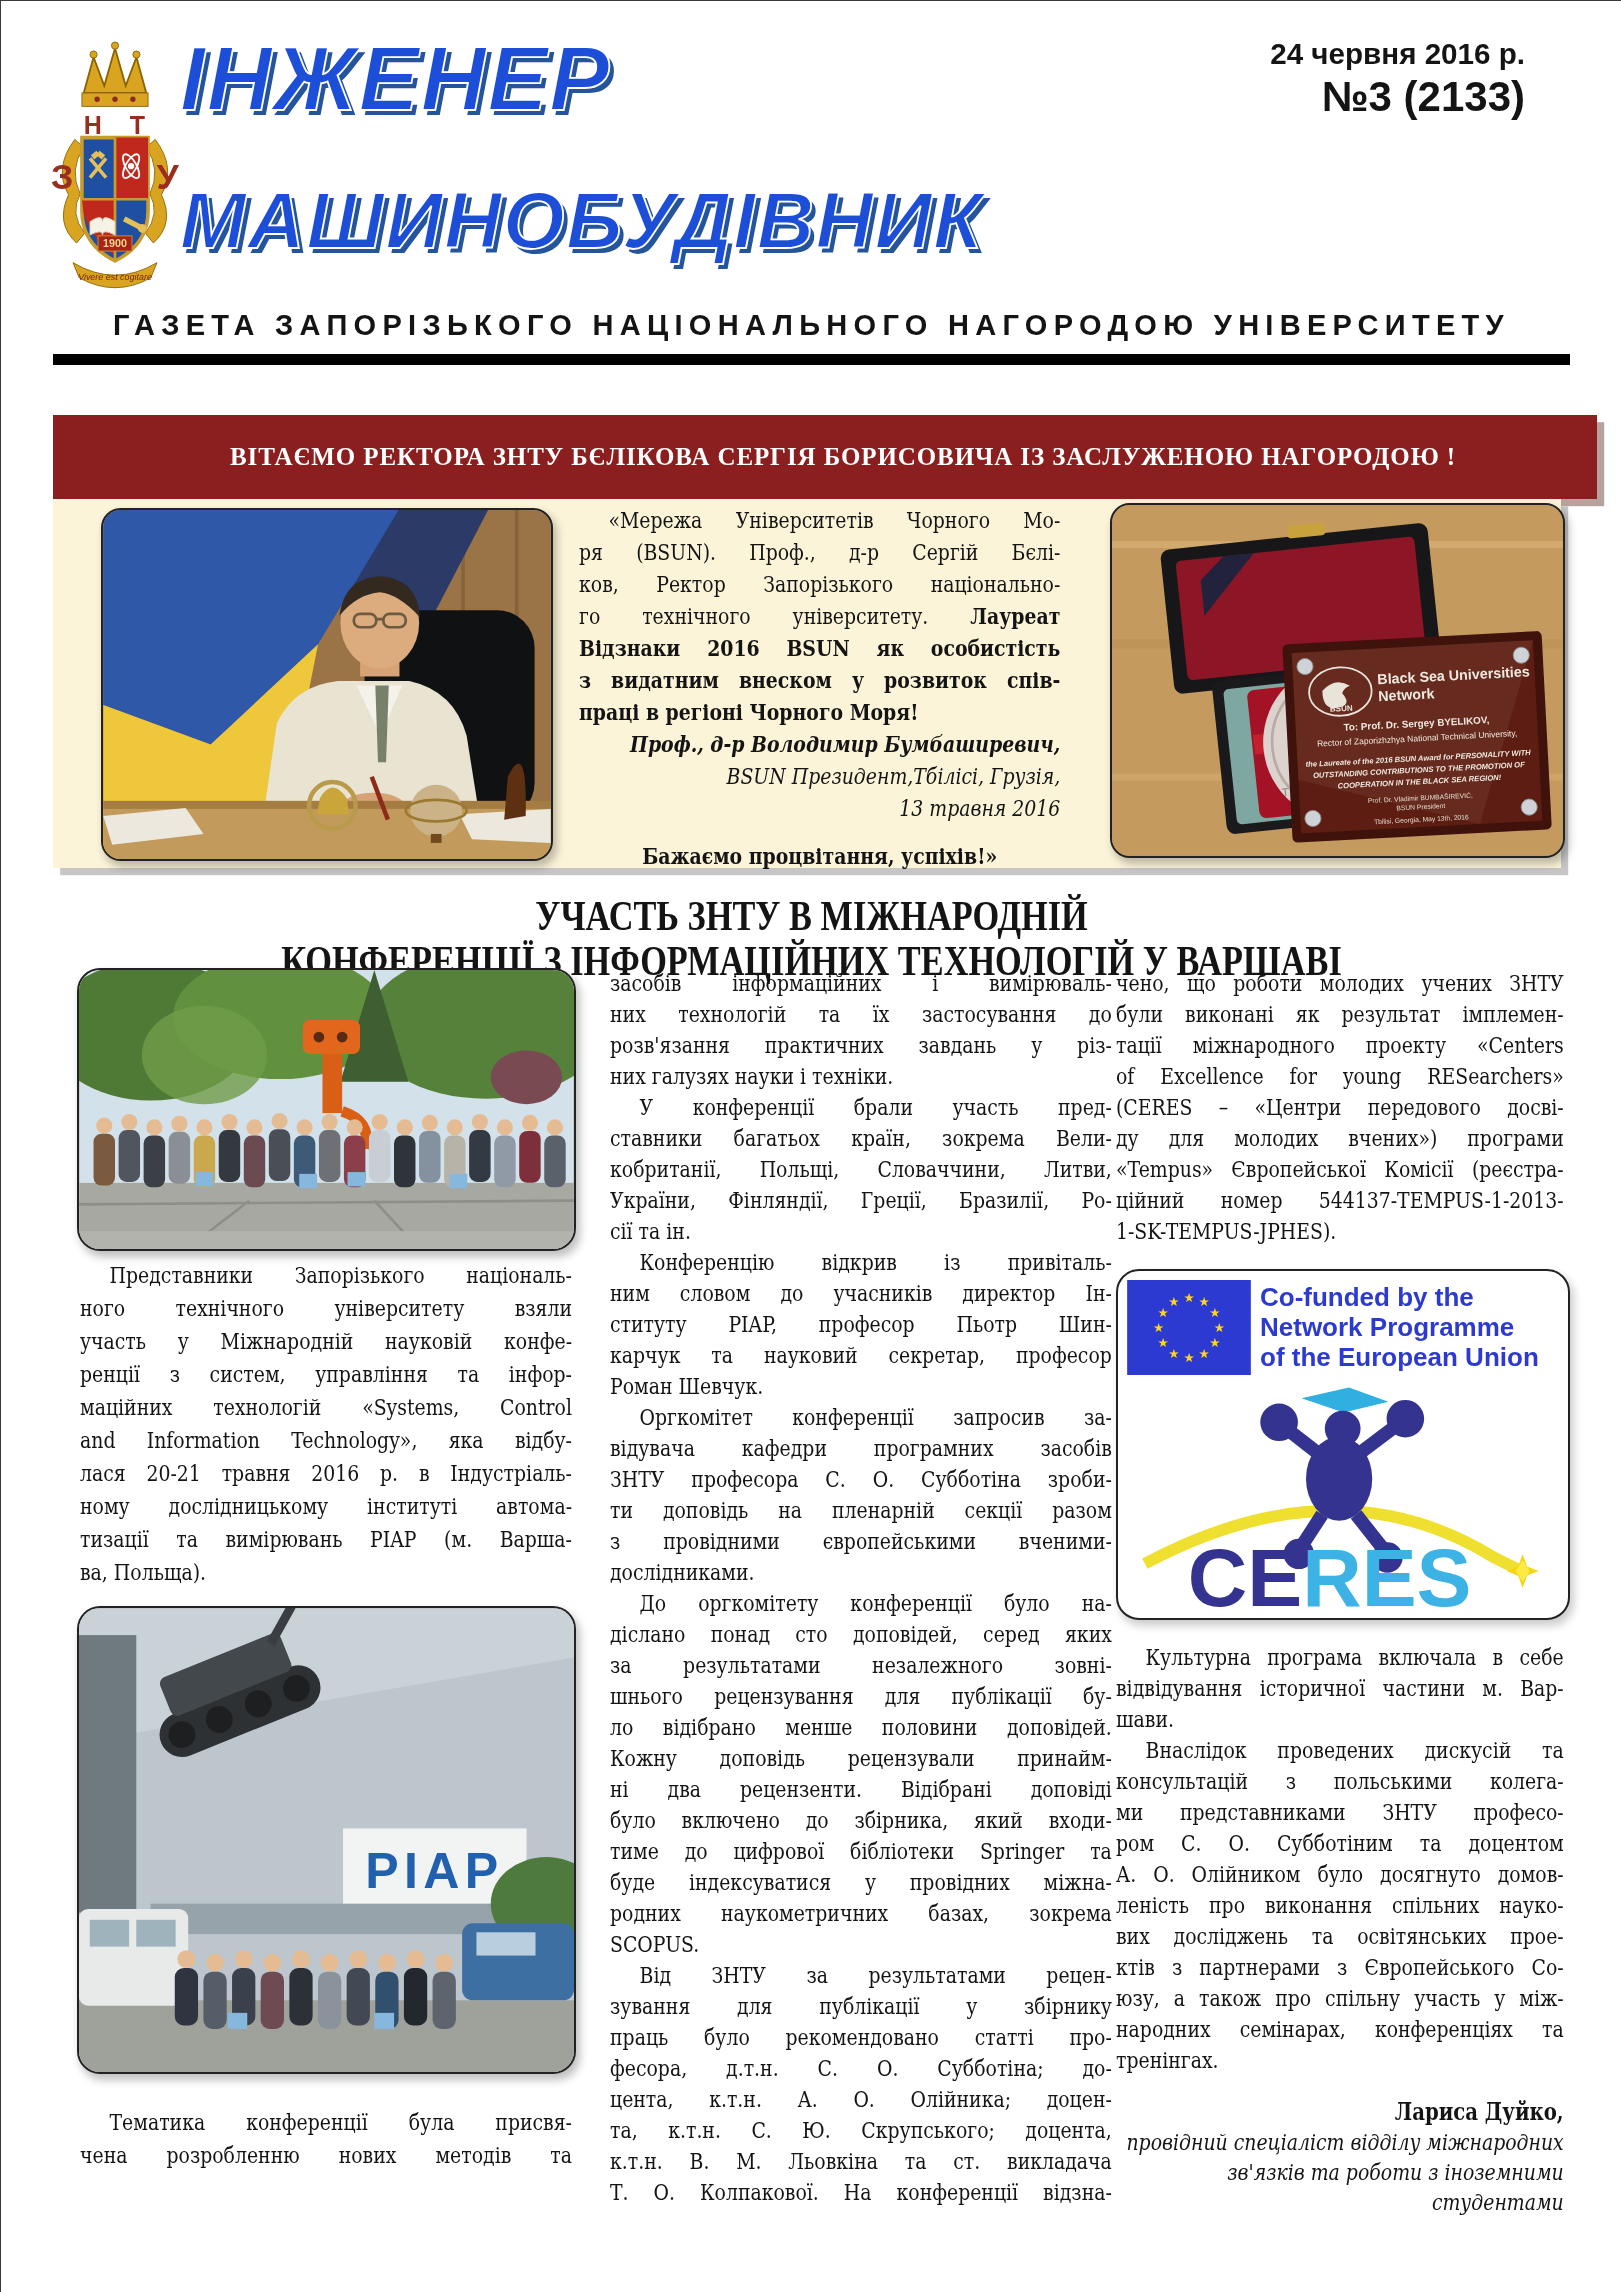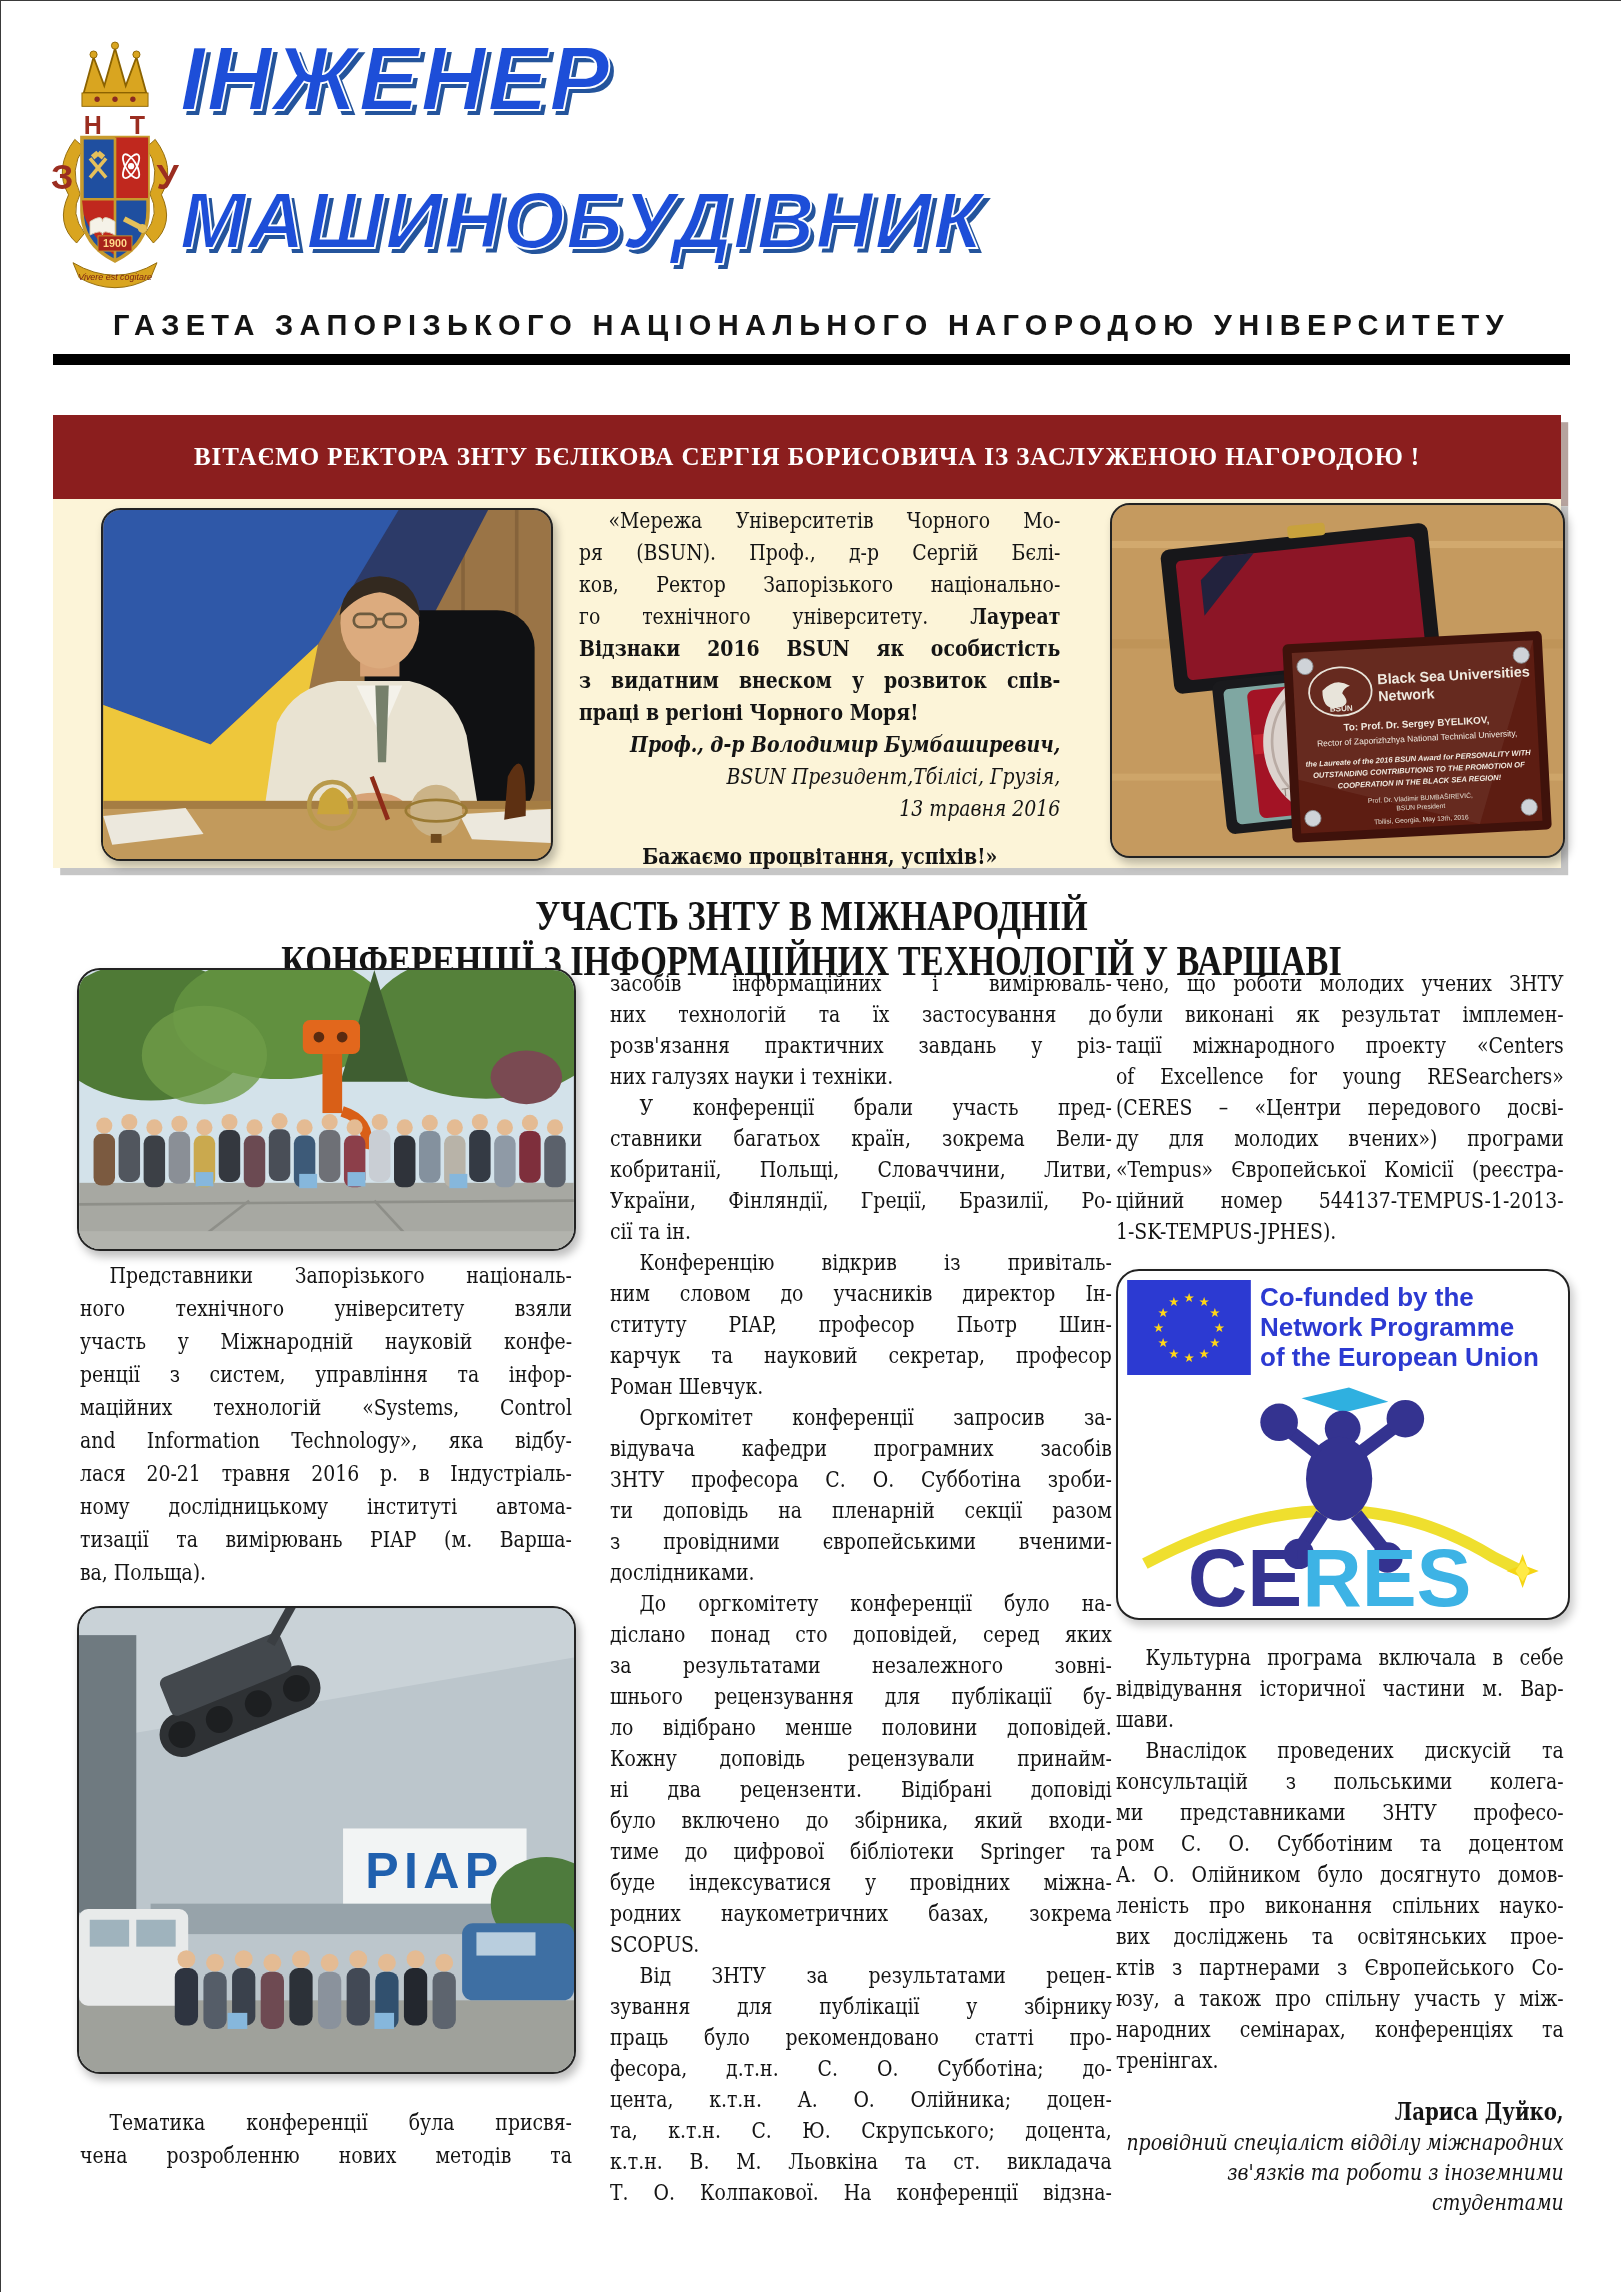--- a/index.html
+++ b/index.html
@@ -12,21 +12,21 @@
   #title1{left:179px;top:27px;font-size:90px;}
   #title2{left:179px;top:134px;font-size:79px;margin-top:40px;}
   #dateblock{position:absolute;right:97px;top:36px;text-align:right;font-family:"Liberation Sans",sans-serif;font-weight:bold;}
   #issue-date{font-size:29.6px;}
   #issue-number{font-size:42px;margin-top:1.8px;}
   #subtitle{position:absolute;left:54px;right:54px;top:308px;text-align:center;
         font-family:"Liberation Sans",sans-serif;font-weight:bold;font-size:29px;letter-spacing:6.3px;white-space:nowrap;}
   #rule{position:absolute;left:52px;right:52px;top:353px;height:10.7px;background:#000;}
   
   #banner{position:absolute;left:52px;top:414px;width:1508px;height:84px;background:#8b1e1e;
-        box-shadow:7.2px 7.2px 0 rgba(94,52,40,.45);display:flex;align-items:center;justify-content:center;}
+        box-shadow:7.2px 7.2px 0 rgba(94,52,40,.45);display:flex;align-items:center;justify-content:center;padding-left:36px;}
   #banner .btxt{color:#fff;font-weight:bold;font-size:25px;letter-spacing:0.9px;font-family:"Liberation Serif",serif;white-space:nowrap;}
   #congrats-box{position:absolute;left:52px;top:498px;width:1508px;height:369px;background:#fcf4d8;
         box-shadow:7.2px 7.2px 0 #c6c6c6;}
   .photo{position:absolute;border:2.7px solid #222;border-radius:19.7px;overflow:hidden;background:#888;
         box-shadow:3.6px 5.4px 9px rgba(0,0,0,.25);}
   #rector-photo{left:100px;top:507px;width:448px;height:349px;}
   #medal-photo{left:1109px;top:502px;width:451px;height:351px;}
   
   .tcol{position:absolute;}
   .cscale{transform:scaleX(0.82);transform-origin:0 0;font-family:"DejaVu Serif",serif;font-size:23px;}
@@ -102,20 +102,24 @@
       <rect x="56" y="238" width="38" height="17" fill="#a8231b" stroke="#c79b2d"></rect>
       <text x="75" y="251" font-size="12" font-weight="bold" fill="#ffd98a" text-anchor="middle">1900</text>
       <path d="M28 268 q47 28 94 0 l-7 17 q-40 22 -80 0 Z" fill="#d9a520" stroke="#8a6200"></path>
       <text x="75" y="287" font-size="10" font-style="italic" fill="#7a1f12" text-anchor="middle">Vivere est cogitare</text>
     </svg>
   </div>
 
   <div class="mast-title" id="title1">ІНЖЕНЕР</div>
   <div class="mast-title" id="title2">МАШИНОБУДІВНИК</div>
 
+  <div id="dateblock">
+    <div id="issue-date">24 червня 2016 р.</div>
+    <div id="issue-number">№3 (2133)</div>
+  </div>
 
   <div id="subtitle">ГАЗЕТА ЗАПОРІЗЬКОГО НАЦІОНАЛЬНОГО НАГОРОДОЮ УНІВЕРСИТЕТУ</div>
   <div id="rule"></div>
 
   <div id="banner">
     <span class="btxt">ВІТАЄМО РЕКТОРА ЗНТУ БЄЛІКОВА СЕРГІЯ БОРИСОВИЧА ІЗ ЗАСЛУЖЕНОЮ НАГОРОДОЮ !</span>
   </div>
 
   <div id="congrats-box"></div>
 

